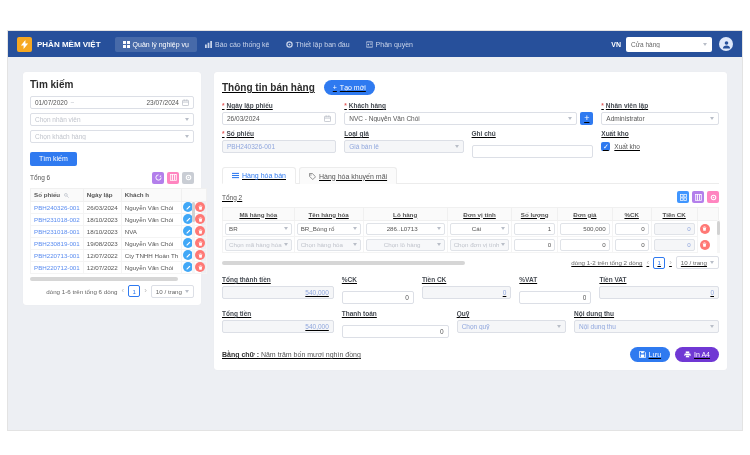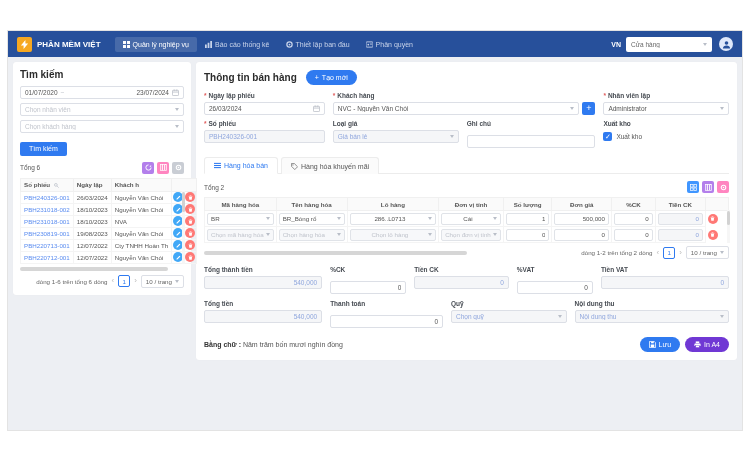--- a/index.html
+++ b/index.html
@@ -18,24 +18,24 @@
   .nav-item.active { background:rgba(255,255,255,.15); color:#fff; }
   .nav-spacer { flex:1; }
   .lang { color:#fff; font-size:7px; font-weight:bold; margin-right:5px; }
   .store-select { width:86px; height:15px; background:#fff; border-radius:2px; display:flex;
     align-items:center; font-size:6.5px; color:#666; padding:0 5px; gap:3px; }
   .store-select .val { flex:1; overflow:hidden; white-space:nowrap; }
   .avatar { width:14px; height:14px; border-radius:50%; background:#dfe8fa; display:flex;
     align-items:center; justify-content:center; margin-left:7px; color:#27509b; }
 
   
-  .content { display:flex; gap:5px; padding:5px; align-items:flex-start; }
+  .content { display:flex; gap:13px; padding:15px; align-items:flex-start; }
   .card { background:#fff; border-radius:3px; padding:8px; box-shadow:0 0 1px rgba(0,0,0,.06); }
   .sidebar { width:178px; flex:none; padding:7px; }
-  .main { flex:1; }
+  .main { flex:1;text-decoration:underline; }
 
   .panel-title { font-size:10px; font-weight:bold; color:#2b2b2b; }
 
   
   .ctrl { height:13px; border:1px solid #dcdfe6; border-radius:2px; display:flex;
     align-items:center; padding:0 4px; font-size:6.5px; color:#555; background:#fff; gap:3px; }
   .ctrl .val { flex:1; overflow:hidden; white-space:nowrap; text-overflow:ellipsis; }
   .ctrl.dis { background:#f5f6f8; }
   .ctrl.dis .val { color:#8fa6dd; }
   .ctrl .ph, .ph { color:#c0c4cc; }

